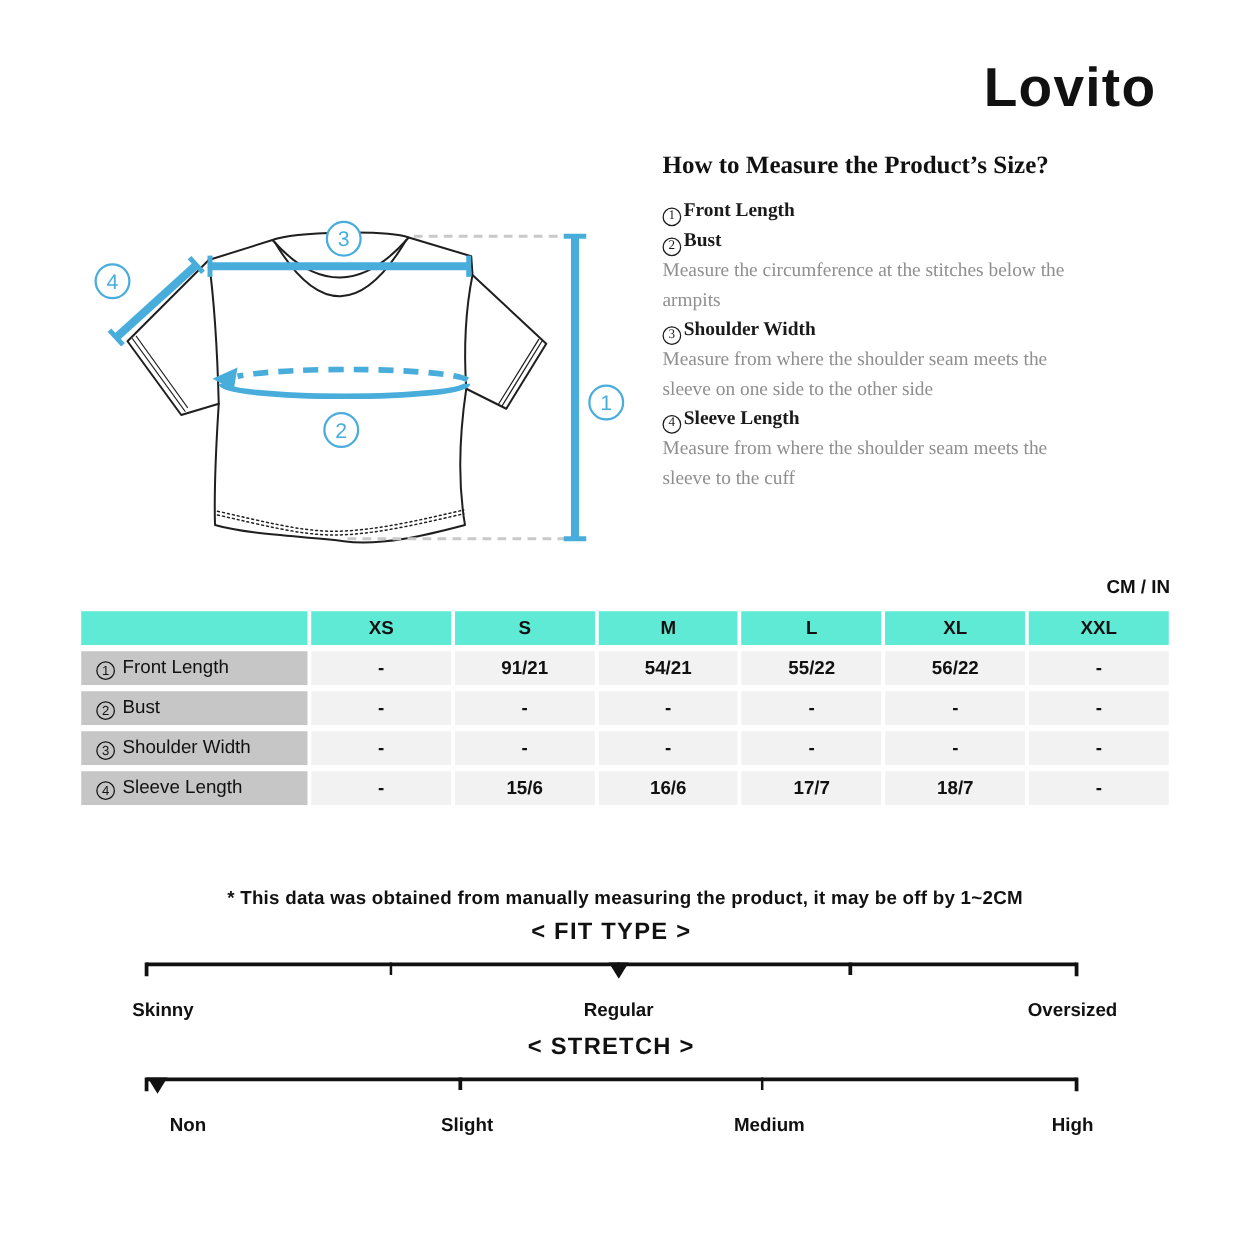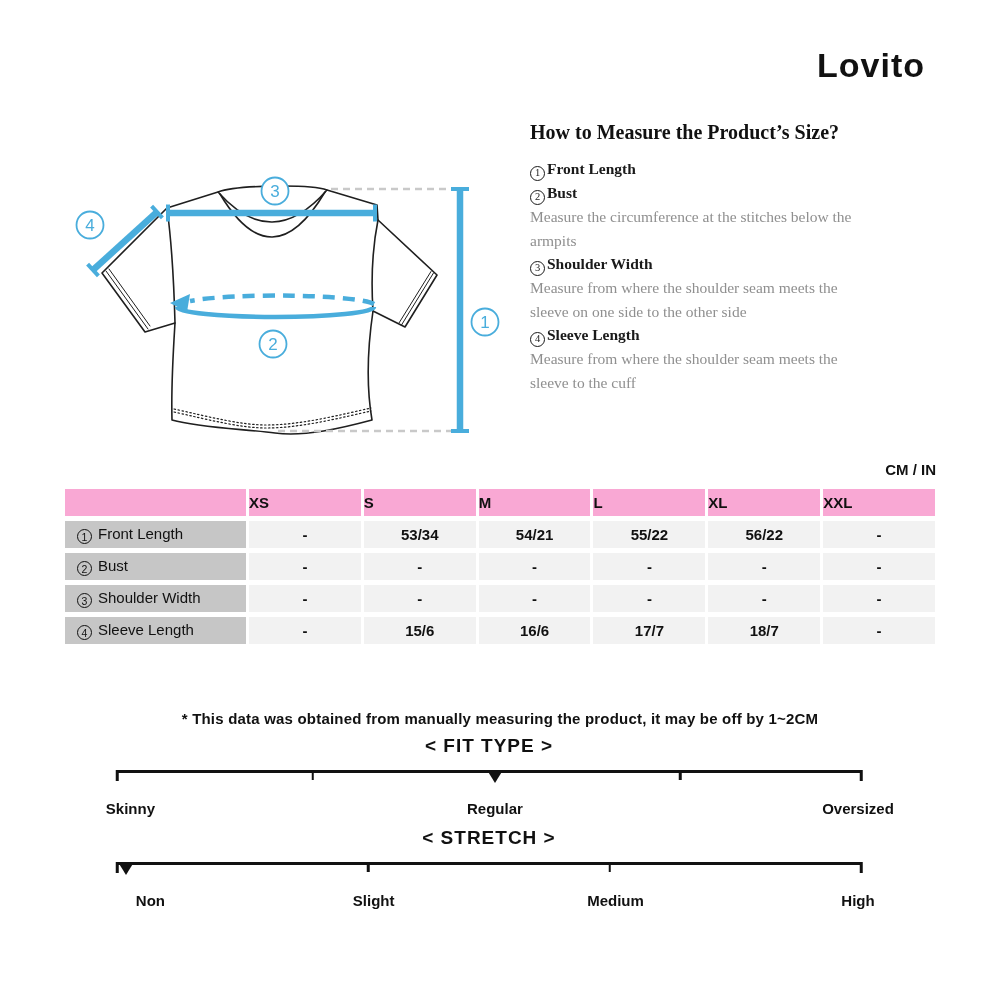--- a/index.html
+++ b/index.html
@@ -10,21 +10,21 @@
   }
   .page { position: relative; width: 1000px; height: 1000px; overflow: hidden; background: #fff; }
 
   
   .title {
     position: absolute; top: 57px; left: 0; width: 1000px; text-align: center;
     font-size: 26px; font-weight: 700; letter-spacing: 0.8px;
   }
   .brand {
     position: absolute; top: 46px; right: 75px;
-    font-size: 34px; font-weight: 700; letter-spacing: 1px;
+    font-size: 44px; font-weight: 700; letter-spacing: 1px;
   }
 
   
   .diagram { position: absolute; left: 60px; top: 165px; }
 
   
   .howto { position: absolute; left: 530px; top: 121px; width: 334px; font-family: Liberation Serif, serif; }
   .howto-title { font-size: 20px; font-weight: 700; margin: 0 0 13px 0; white-space: nowrap; }
   .howto-item-name { font-size: 15.5px; font-weight: 700; line-height: 24px; color: #1a1a1a; }
   .howto-item-desc { font-size: 15.5px; font-weight: 400; line-height: 23.5px; color: #8f8f8f; }
@@ -34,21 +34,21 @@
     font-size: 10.5px; font-weight: 400; margin-right: 2px; vertical-align: -2px;
   }
 
   
   .unit { position: absolute; top: 461px; right: 64px; font-size: 15px; font-weight: 700; }
   .size-table {
     position: absolute; left: 62px; top: 484px; width: 876px;
     border-collapse: separate; border-spacing: 3px 5px; table-layout: fixed;
   }
   .size-table th, .size-table td { height: 27px; padding: 0; font-size: 15px; vertical-align: middle; }
-  .size-table thead th { background: #f9a8d4; font-weight: 700; text-align: left; }
+  .size-table thead th { background: #5eead4; font-weight: 700; text-align: center; }
   .size-table tbody th {
     background: #c6c6c6; font-weight: 400; text-align: left; padding-left: 12px; white-space: nowrap;
   }
   .size-table tbody th .circle-num { margin-right: 6px; }
   .size-table tbody td { background: #f2f2f2; font-weight: 700; text-align: center; }
 
   .footnote {
     position: absolute; top: 676px; left: 0; width: 1000px; text-align: center;
     font-size: 15px; font-weight: 700; letter-spacing: 0.2px; margin-top: 34px;
   }
@@ -203,21 +203,21 @@
           <th>M</th>
           <th>L</th>
           <th>XL</th>
           <th>XXL</th>
         </tr>
       </thead>
     <tbody id="table-body">
         <tr>
           <th><span class="circle-num">1</span><span>Front Length</span></th>
           <td>-</td>
-          <td>53/34</td>
+          <td>91/21</td>
           <td>54/21</td>
           <td>55/22</td>
           <td>56/22</td>
           <td>-</td>
         </tr>
         <tr>
           <th><span class="circle-num">2</span><span>Bust</span></th>
           <td>-</td>
           <td>-</td>
           <td>-</td>

